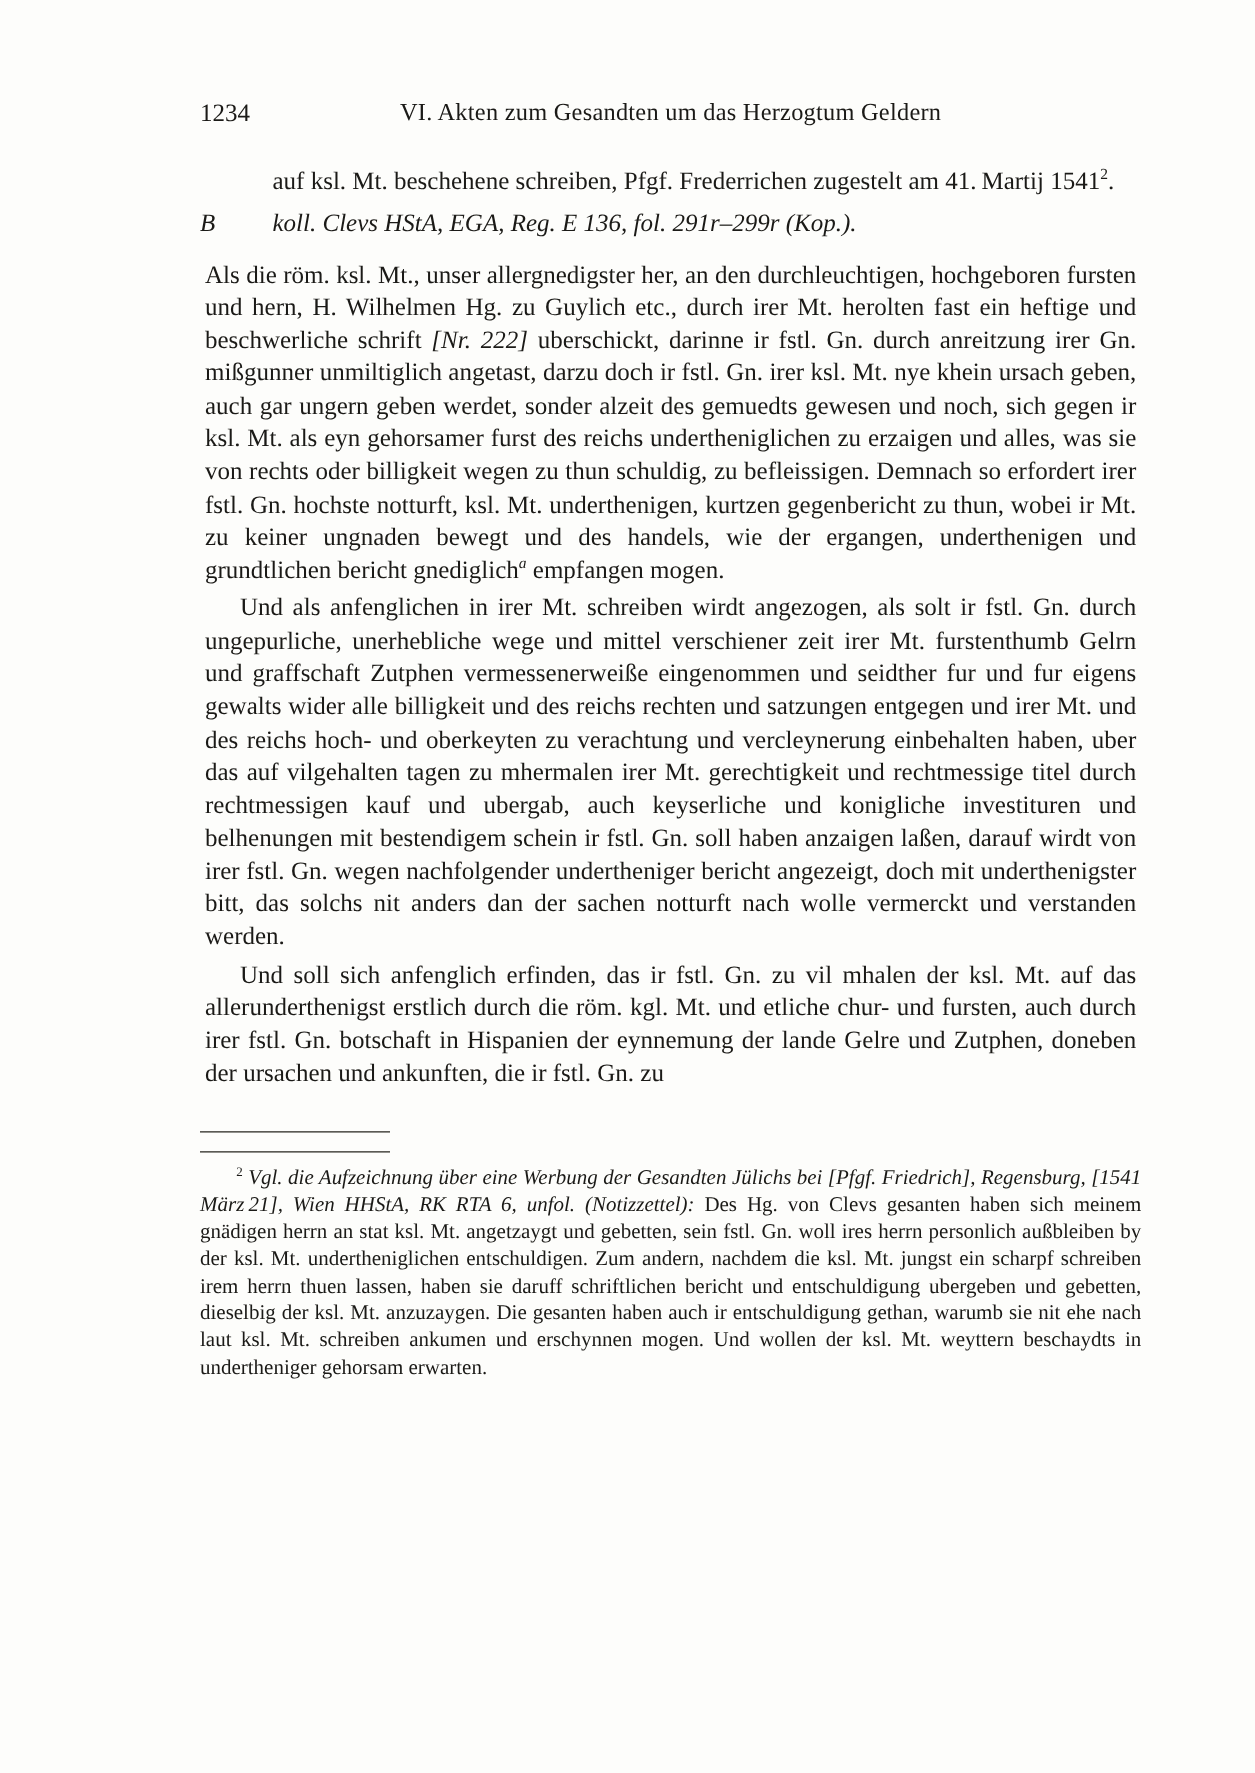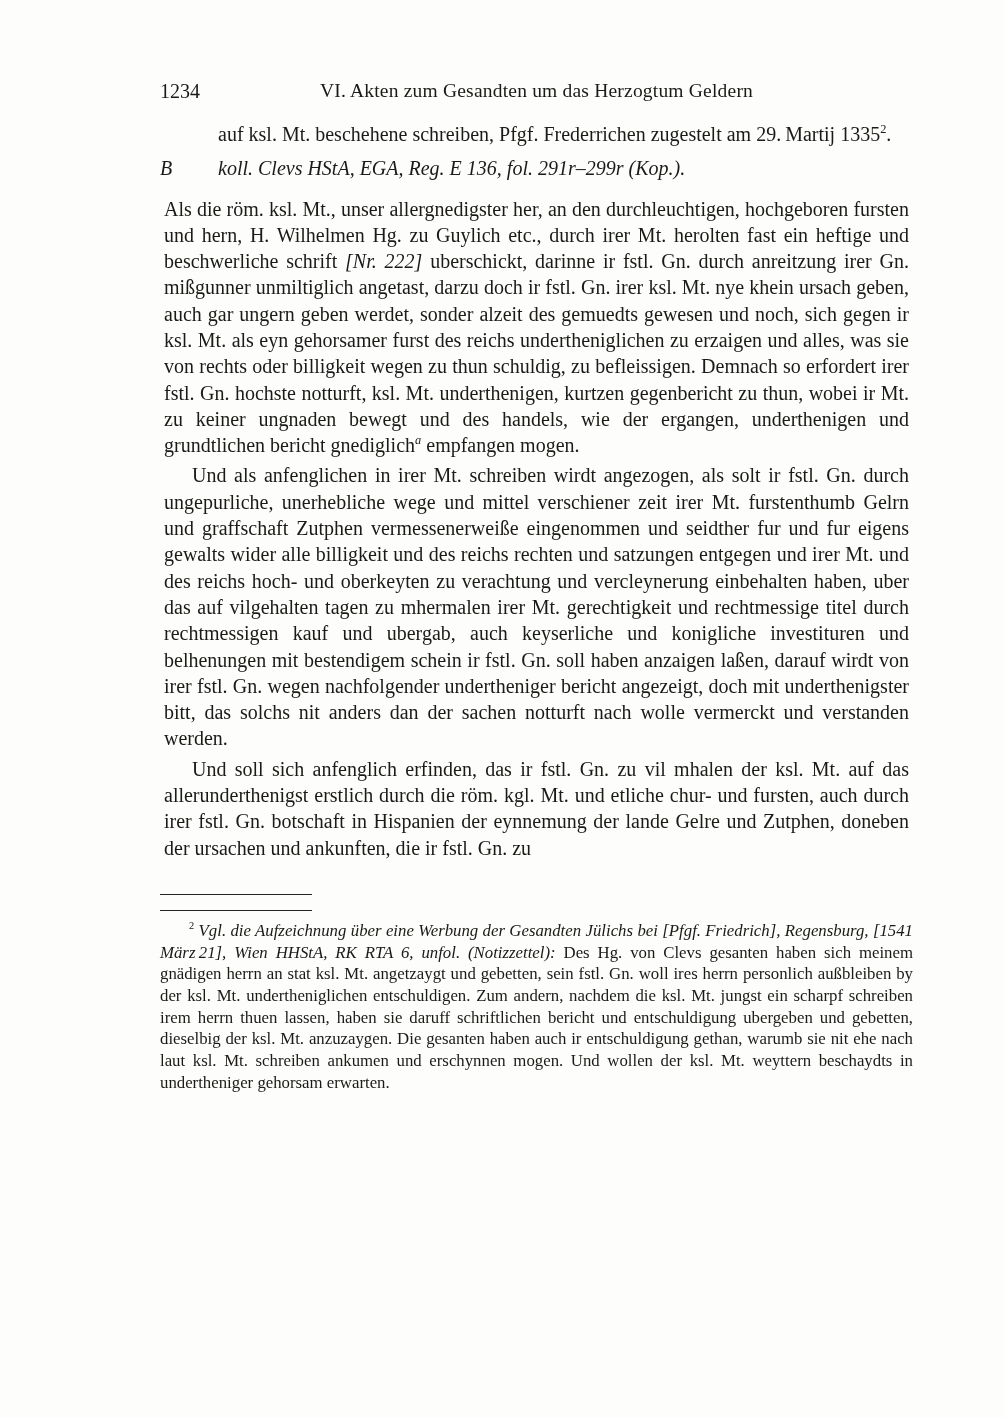--- a/index.html
+++ b/index.html
@@ -15,21 +15,21 @@
   }
   .content {
     position: absolute;
     left: 160px;
     top: 80px;
     width: 753px;
   }
   .page-header {
     position: relative;
     height: 27px;
-    margin-bottom: 14px;
+    margin-bottom: 25px;
     font-size: 20px;
   }
   .page-number { position: absolute; left: 0; top: 0; }
   .running-head { display: block; text-align: center; font-size: 19.5px; letter-spacing: 0.2px; }
   .intro {
     margin: 0 0 0 58px;
     font-size: 20px;
     line-height: 26.5px;
     text-align: justify;
   }
@@ -70,21 +70,21 @@
 <body>
 
 <div class="page">
   <div class="content">
 
     <header class="page-header">
       <span class="page-number">1234</span>
       <span class="running-head">VI. Akten zum Gesandten um das Herzogtum Geldern</span>
     </header>
 
-    <p class="intro"><span>auf ksl. Mt. beschehene schreiben, Pfgf. Frederrichen zugestelt am 29. Martij 1335</span><sup>2</sup><span>.</span></p>
+    <p class="intro"><span>auf ksl. Mt. beschehene schreiben, Pfgf. Frederrichen zugestelt am 41. Martij 1541</span><sup>2</sup><span>.</span></p>
 
     <div class="source-line">
       <span class="siglum">B</span>
       <span>koll. Clevs HStA, EGA, Reg. E 136, fol. 291r–299r (Kop.).</span>
     </div>
 
     <main class="body-text">
       <p class="first"><span>Als die röm. ksl. Mt., unser allergnedigster her, an den durchleuchtigen, hochgeboren fursten und hern, H. Wilhelmen Hg. zu Guylich etc., durch irer Mt. herolten fast ein heftige und beschwerliche schrift </span><span class="italic">[Nr. 222]</span><span> uberschickt, darinne ir fstl. Gn. durch anreitzung irer Gn. mißgunner unmiltiglich angetast, darzu doch ir fstl. Gn. irer ksl. Mt. nye khein ursach geben, auch gar ungern geben werdet, sonder alzeit des gemuedts gewesen und noch, sich gegen ir ksl. Mt. als eyn gehorsamer furst des reichs undertheniglichen zu erzaigen und alles, was sie von rechts oder billigkeit wegen zu thun schuldig, zu befleissigen. Demnach so erfordert irer fstl. Gn. hochste notturft, ksl. Mt. underthenigen, kurtzen gegenbericht zu thun, wobei ir Mt. zu keiner ungnaden bewegt und des handels, wie der ergangen, underthenigen und grundtlichen bericht gnediglich</span><sup class="italic">a</sup><span> empfangen mogen.</span></p>
       <p>Und als anfenglichen in irer Mt. schreiben wirdt angezogen, als solt ir fstl. Gn. durch ungepurliche, unerhebliche wege und mittel verschiener zeit irer Mt. furstenthumb Gelrn und graffschaft Zutphen vermessenerweiße eingenommen und seidther fur und fur eigens gewalts wider alle billigkeit und des reichs rechten und satzungen entgegen und irer Mt. und des reichs hoch- und oberkeyten zu verachtung und vercleynerung einbehalten haben, uber das auf vilgehalten tagen zu mhermalen irer Mt. gerechtigkeit und rechtmessige titel durch rechtmessigen kauf und ubergab, auch keyserliche und konigliche investituren und belhenungen mit bestendigem schein ir fstl. Gn. soll haben anzaigen laßen, darauf wirdt von irer fstl. Gn. wegen nachfolgender undertheniger bericht angezeigt, doch mit underthenigster bitt, das solchs nit anders dan der sachen notturft nach wolle vermerckt und verstanden werden.</p>
       <p>Und soll sich anfenglich erfinden, das ir fstl. Gn. zu vil mhalen der ksl. Mt. auf das allerunderthenigst erstlich durch die röm. kgl. Mt. und etliche chur- und fursten, auch durch irer fstl. Gn. botschaft in Hispanien der eynnemung der lande Gelre und Zutphen, doneben der ursachen und ankunften, die ir fstl. Gn. zu</p>

